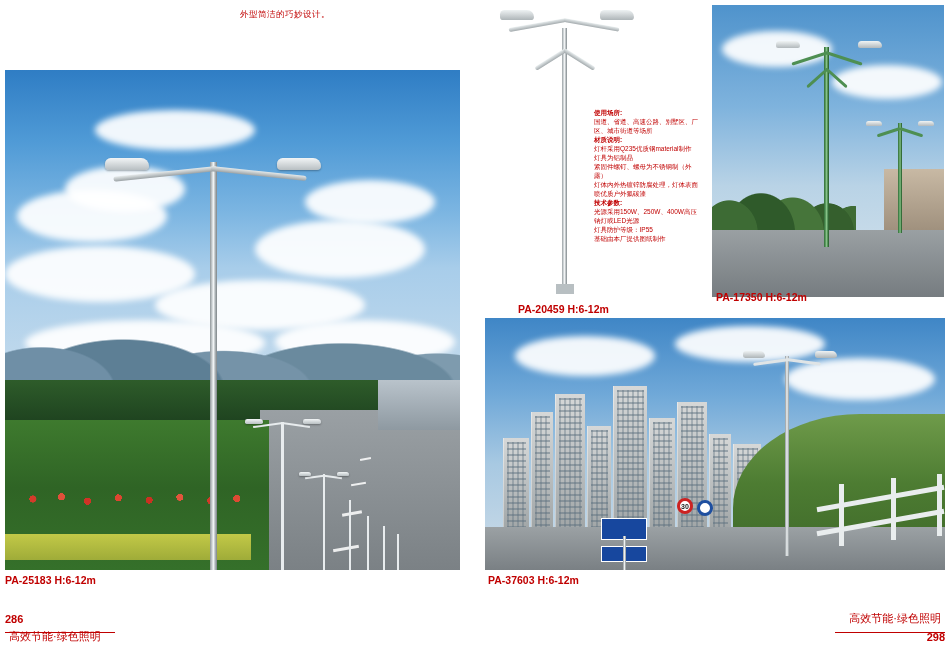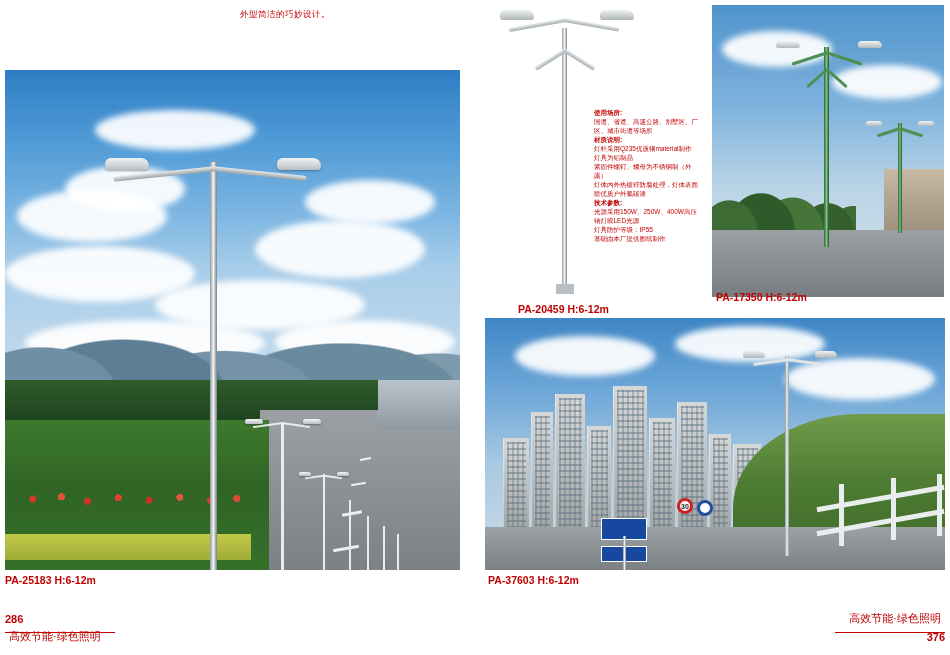--- a/index.html
+++ b/index.html
@@ -413,16 +413,16 @@
 
   <div class="rule l"></div>
   <div class="rule r"></div>
 
   <div class="footer-left">
     <span class="pgnum">286</span>
     <span class="ftext">高效节能·绿色照明</span>
   </div>
   <div class="footer-right">
     <span class="ftext">高效节能·绿色照明</span>
-    <span class="pgnum">376</span>
+    <span class="pgnum">298</span>
   </div>
 
 </div>
 
 </body></html>

